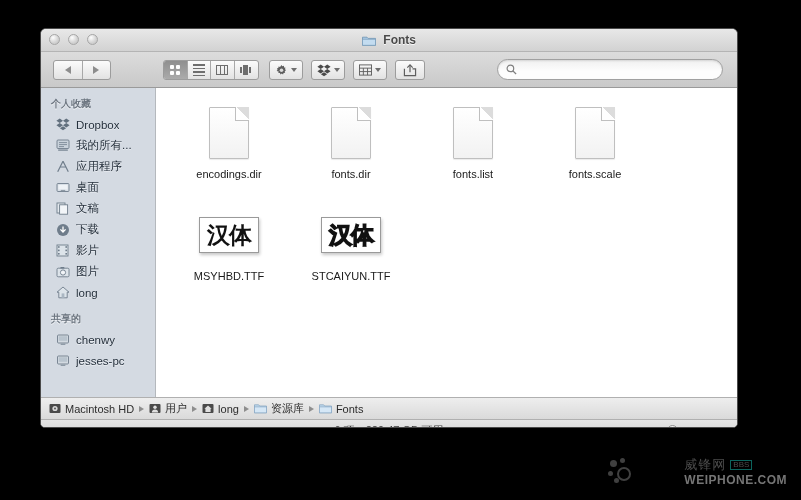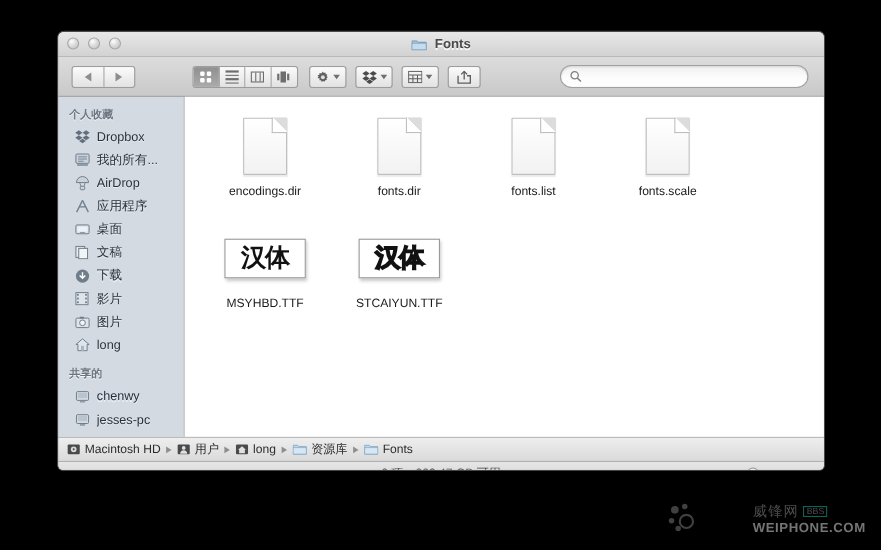--- a/index.html
+++ b/index.html
@@ -8,21 +8,21 @@
     width: 801px;
     height: 500px;
     background: #000000;
     overflow: hidden;
     font-family: "Liberation Sans", "DejaVu Sans", sans-serif;
   }
 
   
   #finder-window {
     position: absolute;
-    left: 52px;
+    left: 40px;
     top: 28px;
     width: 698px;
     height: 400px;
     border-radius: 6px 6px 5px 5px;
     box-shadow: 0 6px 18px rgba(0,0,0,0.75);
     background: #e9e9e9;
     overflow: hidden;
     border: 1px solid #4a4a4a;
     box-sizing: border-box;
   }
@@ -275,21 +275,21 @@
     position: absolute;
     top: -1px; right: -1px;
     width: 13px; height: 13px;
     background: linear-gradient(to bottom left, #dcdcdc 0%, #dcdcdc 48%, #ffffff 50%);
     border-left: 1px solid #bfbfbf;
     border-bottom: 1px solid #bfbfbf;
   }
 
   
   .font-icon {
-    width: 74px;
+    width: 60px;
     height: 36px;
     background: #ffffff;
     border: 1px solid #9a9a9a;
     box-sizing: border-box;
     display: flex;
     align-items: center;
     justify-content: center;
     box-shadow: 1px 2px 3px rgba(0,0,0,0.22);
   }
   .font-icon .cn {
@@ -554,31 +554,20 @@
             <rect x="1" y="1" width="12" height="8.5" rx="1" fill="#c9d2db" stroke="#6f7d8b" stroke-width="0.9"></rect>
             <line x1="3" y1="3.6" x2="11" y2="3.6" stroke="#6f7d8b" stroke-width="0.8"></line>
             <line x1="3" y1="5.6" x2="11" y2="5.6" stroke="#6f7d8b" stroke-width="0.8"></line>
             <line x1="3" y1="7.6" x2="8" y2="7.6" stroke="#6f7d8b" stroke-width="0.8"></line>
             <rect x="2" y="10.2" width="10" height="1.8" rx="0.8" fill="#8f9ba7"></rect>
           </svg>
         </span>
         <span class="sb-label">我的所有...</span>
       </div>
 
-      <div class="sb-item">
-        <span class="sb-ico">
-          <svg width="14" height="14" viewBox="0 0 14 14">
-            <path d="M1.5 6a5.5 5.5 0 0111 0z" fill="#c9d2db" stroke="#6f7d8b" stroke-width="0.9"></path>
-            <line x1="4.5" y1="6" x2="5.6" y2="9.5" stroke="#6f7d8b" stroke-width="0.8"></line>
-            <line x1="9.5" y1="6" x2="8.4" y2="9.5" stroke="#6f7d8b" stroke-width="0.8"></line>
-            <rect x="5" y="9.3" width="4" height="3.2" rx="1" fill="#c9d2db" stroke="#6f7d8b" stroke-width="0.9"></rect>
-          </svg>
-        </span>
-        <span class="sb-label">AirDrop</span>
-      </div>
 
       <div class="sb-item">
         <span class="sb-ico">
           <svg width="14" height="13" viewBox="0 0 14 13">
             <path d="M7 1.2L12.3 11.8" fill="none" stroke="#6f7d8b" stroke-width="1.2"></path>
             <path d="M7 1.2L1.7 11.8" fill="none" stroke="#6f7d8b" stroke-width="1.2"></path>
             <line x1="4.2" y1="7" x2="9.8" y2="7" stroke="#6f7d8b" stroke-width="1.1"></line>
           </svg>
         </span>
         <span class="sb-label">应用程序</span>

